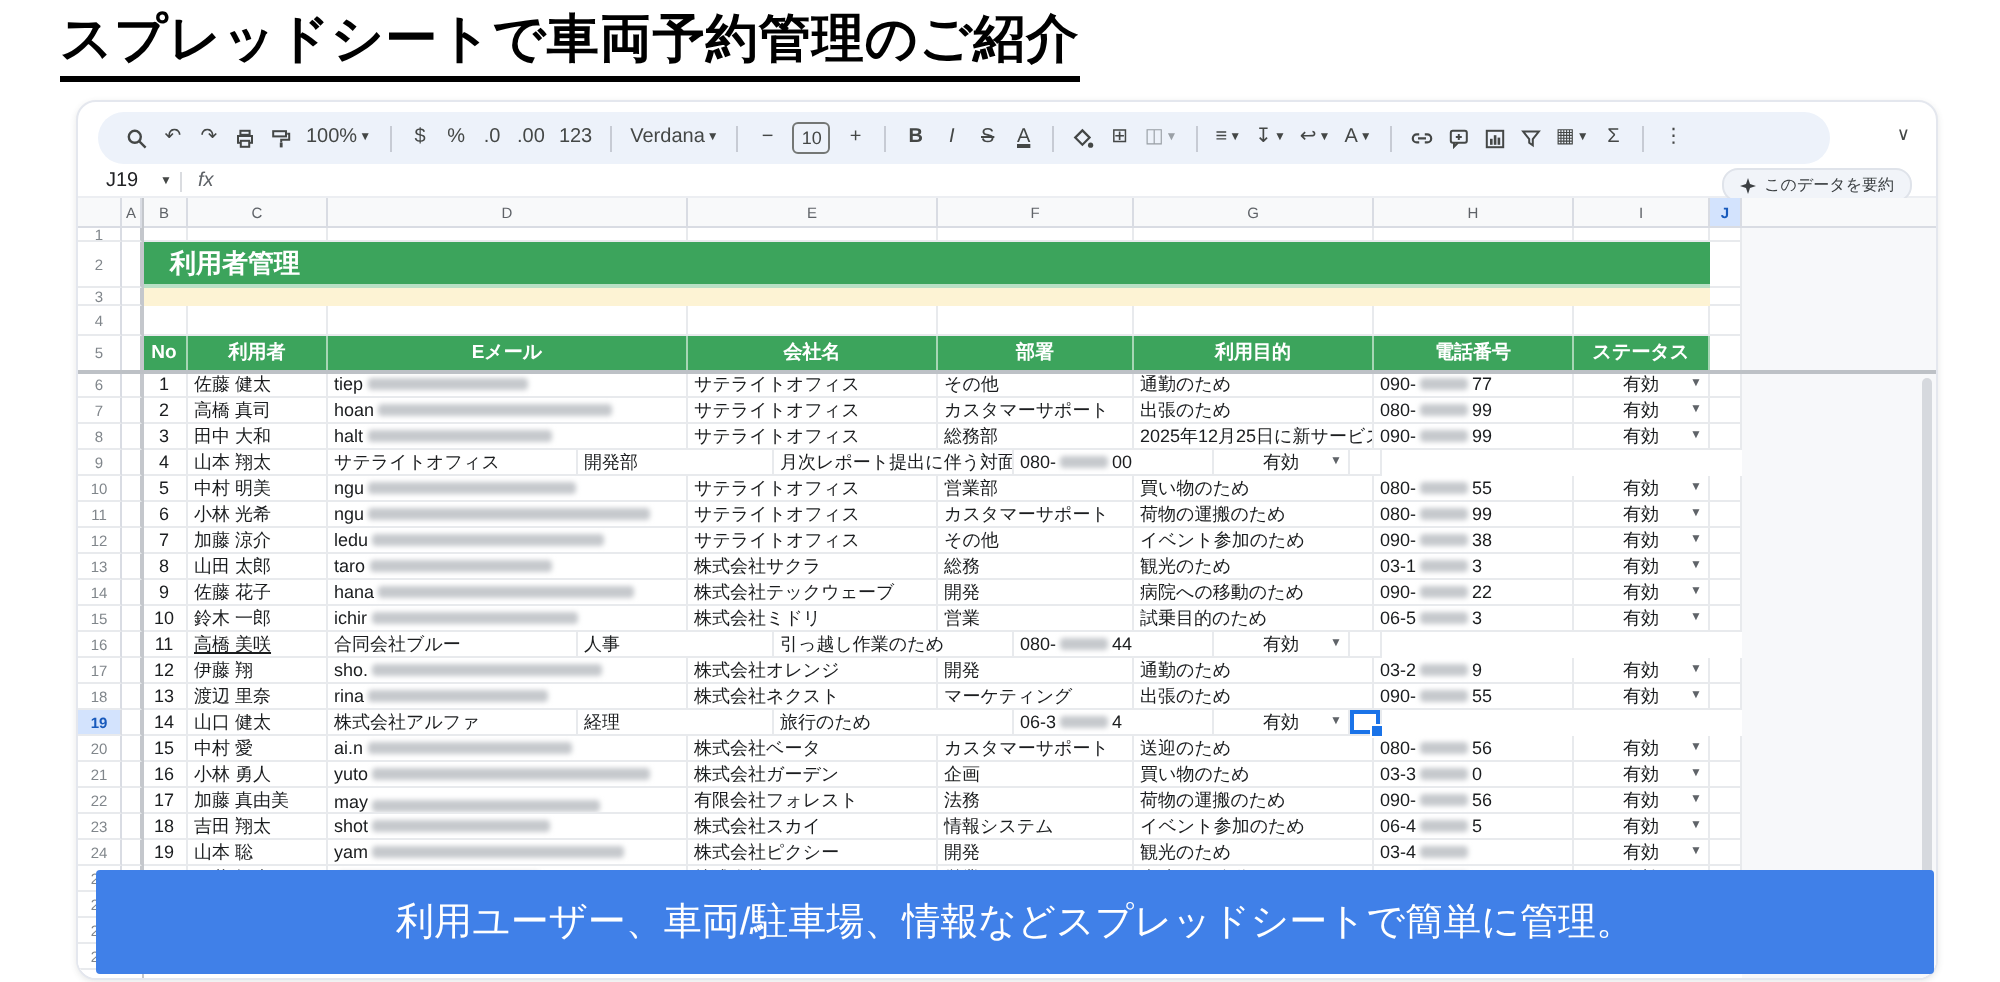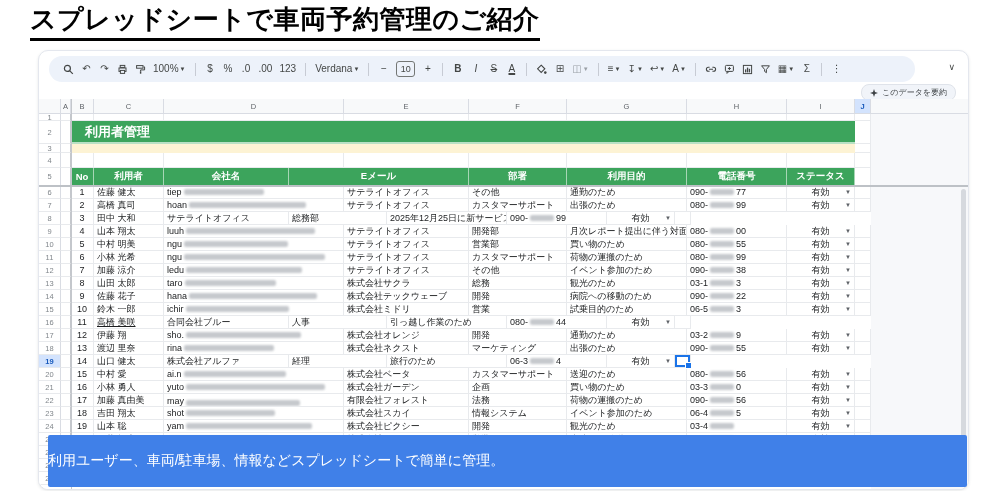--- a/index.html
+++ b/index.html
@@ -57,21 +57,21 @@
   .sdd{position:absolute;right:3px;top:3px;font-size:6px;color:#5f6368;}
   .blur{height:6px;background:#c6c9cd;border-radius:2px;filter:blur(1.3px);margin-left:2px;flex:none;}
   .sfx{margin-left:2px;}
   .selcell{box-shadow:inset 0 0 0 2px #1a73e8;position:relative;overflow:visible;}
   .fillhandle{position:absolute;right:-2px;bottom:-2px;width:5px;height:5px;background:#1a73e8;border:1px solid #fff;}
   .fhline{position:absolute;left:0;top:86px;width:929px;height:2px;background:#bdc1c6;}
   .fvline{position:absolute;left:32px;top:0;bottom:0;width:1px;background:#c4c7cc;}
   .sbar{position:absolute;right:2px;top:90px;width:5px;height:285px;background:#d6d9de;border-radius:3px;}
   
   .bluebanner{position:absolute;left:48px;top:435px;width:919px;height:52px;background:#4080E8;z-index:9;
-       display:flex;align-items:center;color:#fff;font-size:14px;border-radius:2px;}
+       display:flex;align-items:center;justify-content:center;color:#fff;font-size:19px;border-radius:2px;}
   svg{display:block;}
 </style>
 </head>
 <body>
 
 <h1 class="page-title">スプレッドシートで車両予約管理のご紹介</h1>
 
 <div class="card">
 
   <div class="toolbar">
@@ -161,20 +161,26 @@
           <path d="M1.6 1.8h7.8L6.4 5.5v3.2L4.6 7.4V5.5Z" fill="none" stroke="#444746"></path>
         </svg>
     </span>
     <span class="ticon">▦<span class="dd">▼</span></span>
     <span class="ticon">Σ</span>
     <span class="tsep"></span>
     <span class="ticon">⋮</span>
   </div>
   <span class="collapse">∨</span>
 
+  <div class="frow">
+    <span class="namebox">J19</span>
+    <span class="dd">▼</span>
+    <span class="fsep"></span>
+    <span class="fx">fx</span>
+  </div>
   <div class="summarize">
     <svg width="8" height="8" viewBox="0 0 8 8">
         <path d="M4 0 5 3 8 4 5 5 4 8 3 5 0 4 3 3Z" fill="#3c4043"></path>
       </svg>
     <span>このデータを要約</span>
   </div>
 
   <div class="grid">
     <div class="colstrip" id="col-strip">
       <div class="corner"></div>
@@ -227,22 +233,22 @@
           <div class="cell" style="width: 120px; height: 15px;"></div>
           <div class="cell" style="width: 100px; height: 15px;"></div>
           <div class="cell" style="width: 68px; height: 15px;"></div>
           <div class="cell" style="width: 16px; height: 15px;"></div>
         </div>
         <div class="row" style="height: 18px;">
           <div class="gut">5</div>
           <div class="cell afrz" style="width: 10px; height: 18px;"></div>
           <div class="cell hcell" style="width: 23px; height: 18px;">No</div>
           <div class="cell hcell" style="width: 70px; height: 18px;">利用者</div>
+          <div class="cell hcell" style="width: 180px; height: 18px;">Eメール</div>
           <div class="cell hcell" style="width: 125px; height: 18px;">会社名</div>
-          <div class="cell hcell" style="width: 180px; height: 18px;">Eメール</div>
           <div class="cell hcell" style="width: 98px; height: 18px;">部署</div>
           <div class="cell hcell" style="width: 120px; height: 18px;">利用目的</div>
           <div class="cell hcell" style="width: 100px; height: 18px;">電話番号</div>
           <div class="cell hcell" style="width: 68px; height: 18px;">ステータス</div>
           <div class="cell" style="width: 16px; height: 18px;"></div>
         </div>
         <div class="row" style="height: 13px;">
           <div class="gut">6</div>
           <div class="cell afrz" style="width: 10px; height: 13px;"></div>
           <div class="cell c-center" style="width: 23px; height: 13px;">1</div>
@@ -286,43 +292,43 @@
             <div class="">有効</div>
             <div class="sdd">▼</div>
           </div>
           <div class="cell" style="width: 16px; height: 13px;"></div>
         </div>
         <div class="row" style="height: 13px;">
           <div class="gut">8</div>
           <div class="cell afrz" style="width: 10px; height: 13px;"></div>
           <div class="cell c-center" style="width: 23px; height: 13px;">3</div>
           <div class="cell" style="width: 70px; height: 13px;">田中 大和</div>
+          <div class="cell" style="width: 180px; height: 13px;">
+            <div class="">halt</div>
+            <div class="blur" style="width: 92px;"></div>
+          </div>
           <div class="cell" style="width: 125px; height: 13px;">サテライトオフィス</div>
           <div class="cell" style="width: 98px; height: 13px;">総務部</div>
           <div class="cell" style="width: 120px; height: 13px;">2025年12月25日に新サービス</div>
           <div class="cell" style="width: 100px; height: 13px;">
             <div class="">090-</div>
             <div class="blur" style="width: 24px;"></div>
             <div class="sfx">99</div>
           </div>
           <div class="cell c-status" style="width: 68px; height: 13px;">
             <div class="">有効</div>
             <div class="sdd">▼</div>
           </div>
           <div class="cell" style="width: 16px; height: 13px;"></div>
         </div>
         <div class="row" style="height: 13px;">
           <div class="gut">9</div>
           <div class="cell afrz" style="width: 10px; height: 13px;"></div>
           <div class="cell c-center" style="width: 23px; height: 13px;">4</div>
           <div class="cell" style="width: 70px; height: 13px;">山本 翔太</div>
-          <div class="cell" style="width: 180px; height: 13px;">
-            <div class="">luuh</div>
-            <div class="blur" style="width: 129px;"></div>
-          </div>
           <div class="cell" style="width: 125px; height: 13px;">サテライトオフィス</div>
           <div class="cell" style="width: 98px; height: 13px;">開発部</div>
           <div class="cell" style="width: 120px; height: 13px;">月次レポート提出に伴う対面打</div>
           <div class="cell" style="width: 100px; height: 13px;">
             <div class="">080-</div>
             <div class="blur" style="width: 24px;"></div>
             <div class="sfx">00</div>
           </div>
           <div class="cell c-status" style="width: 68px; height: 13px;">
             <div class="">有効</div>

